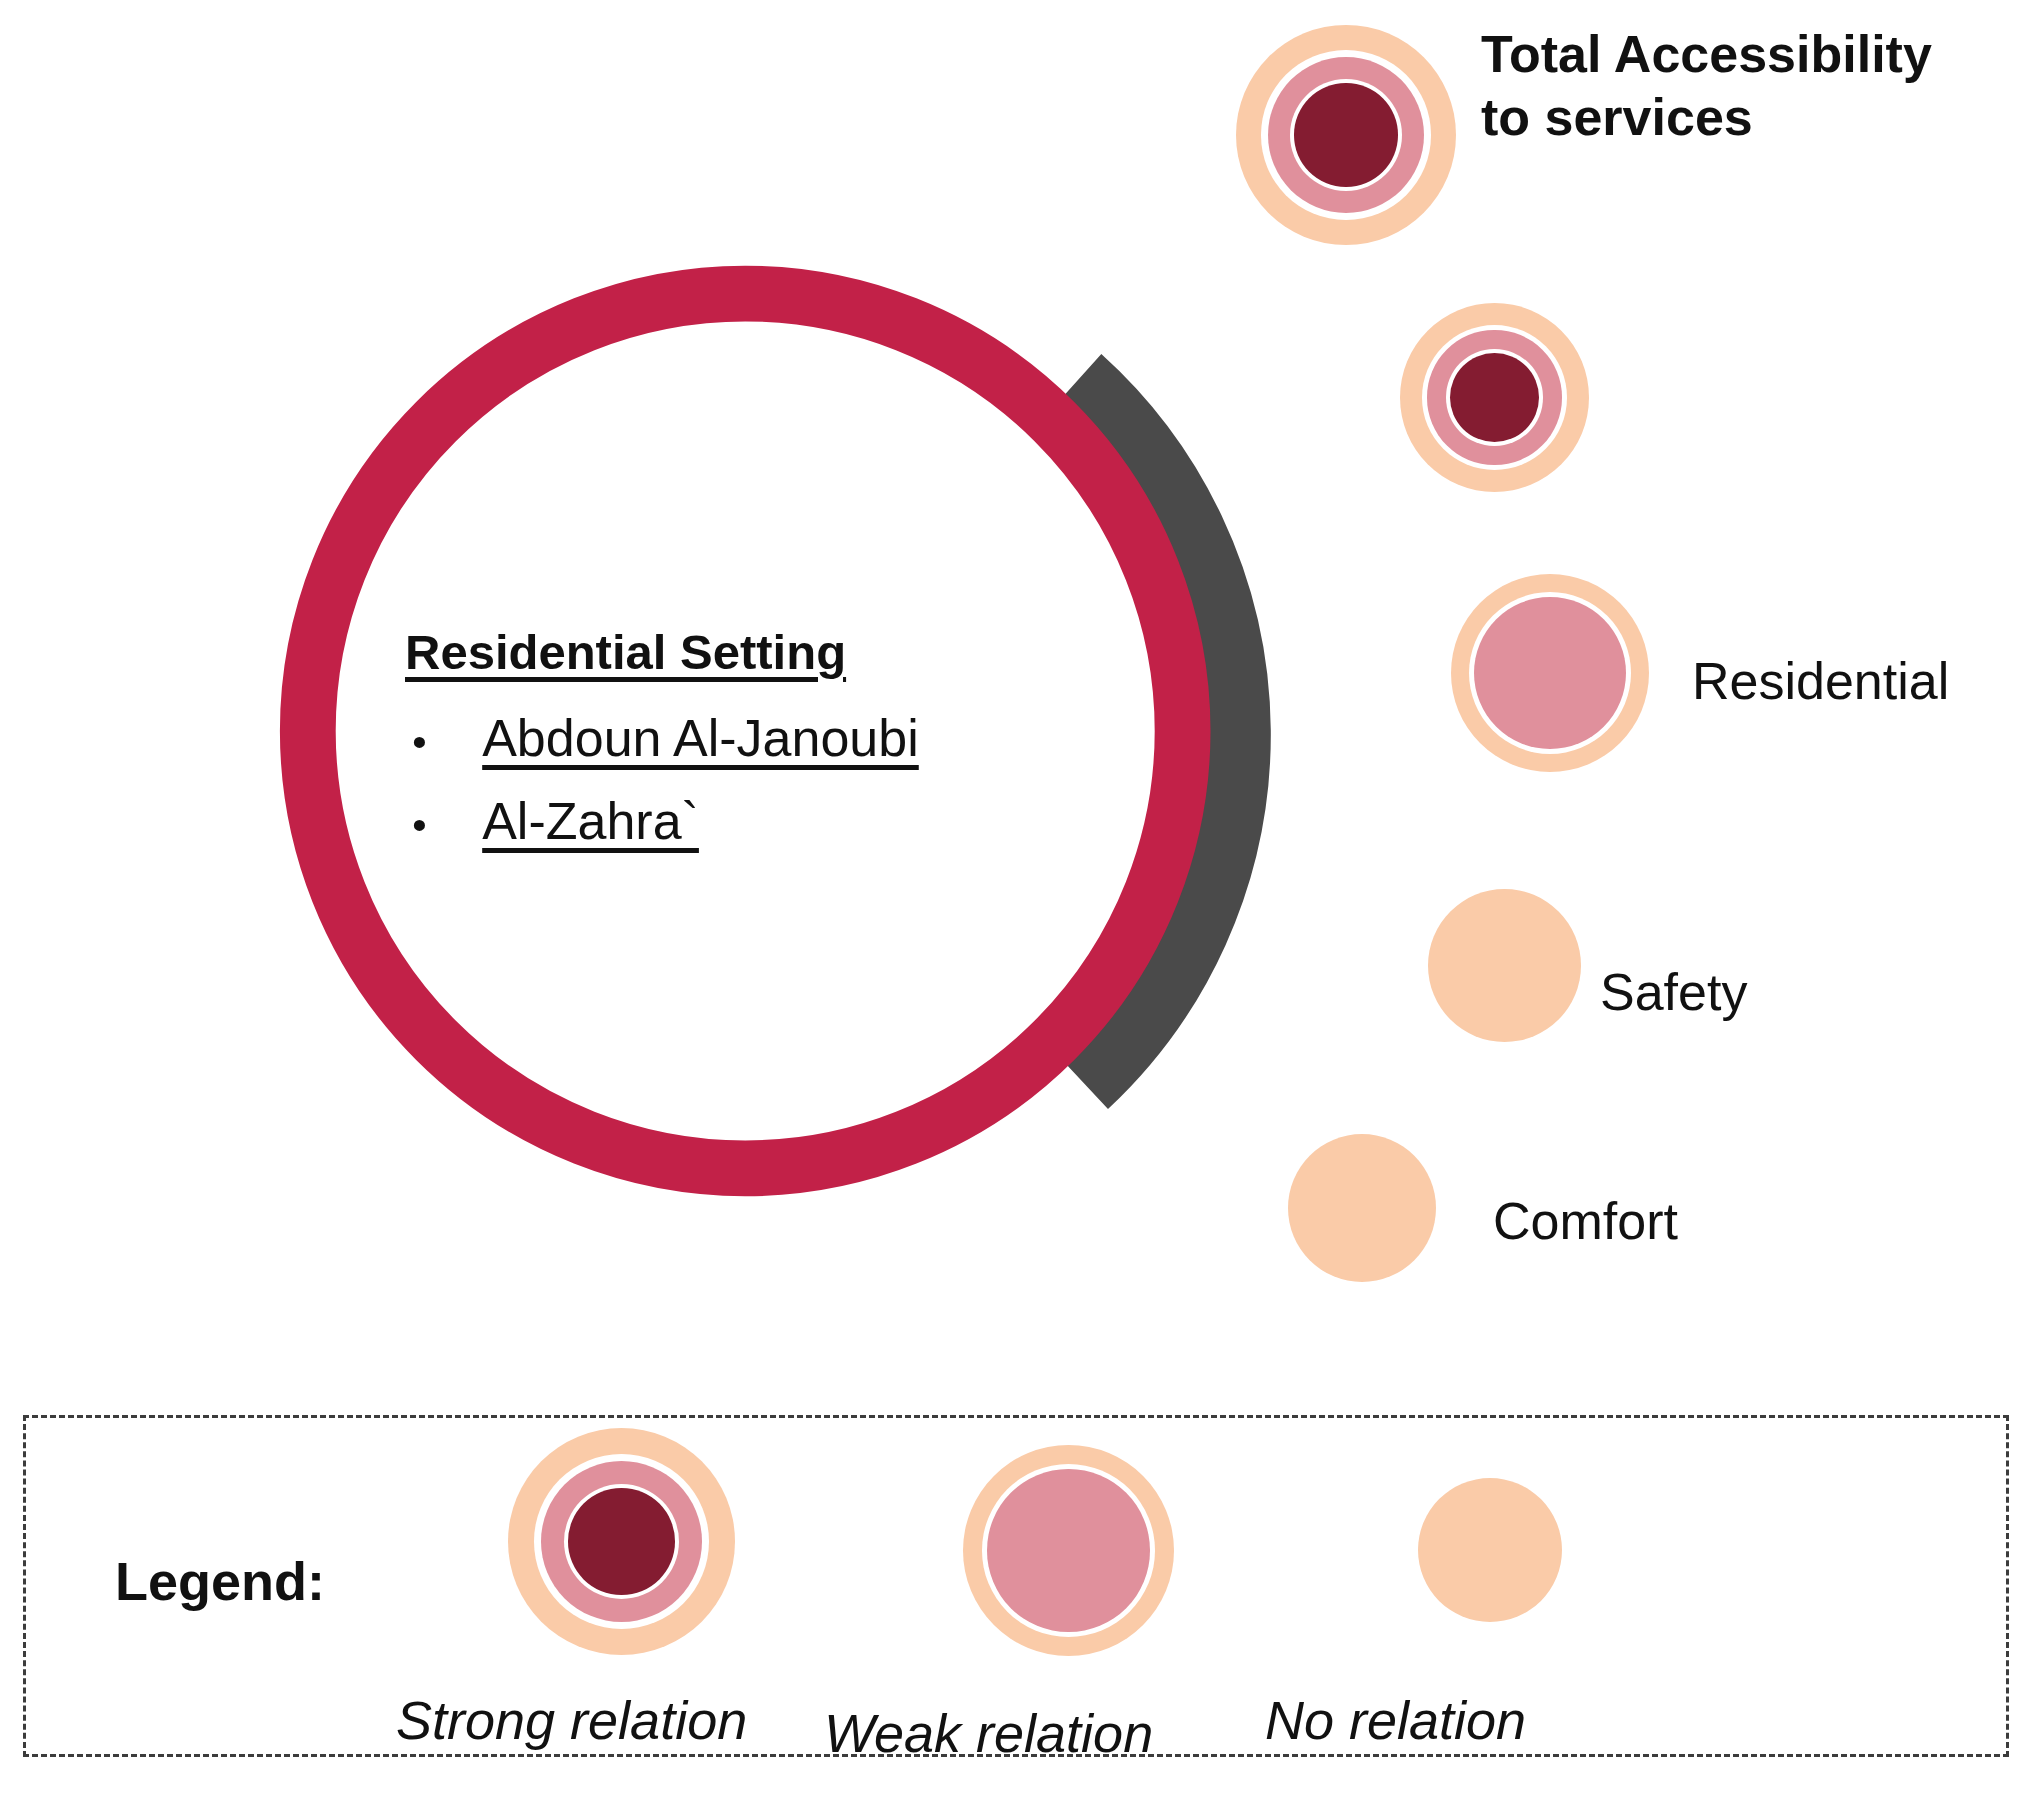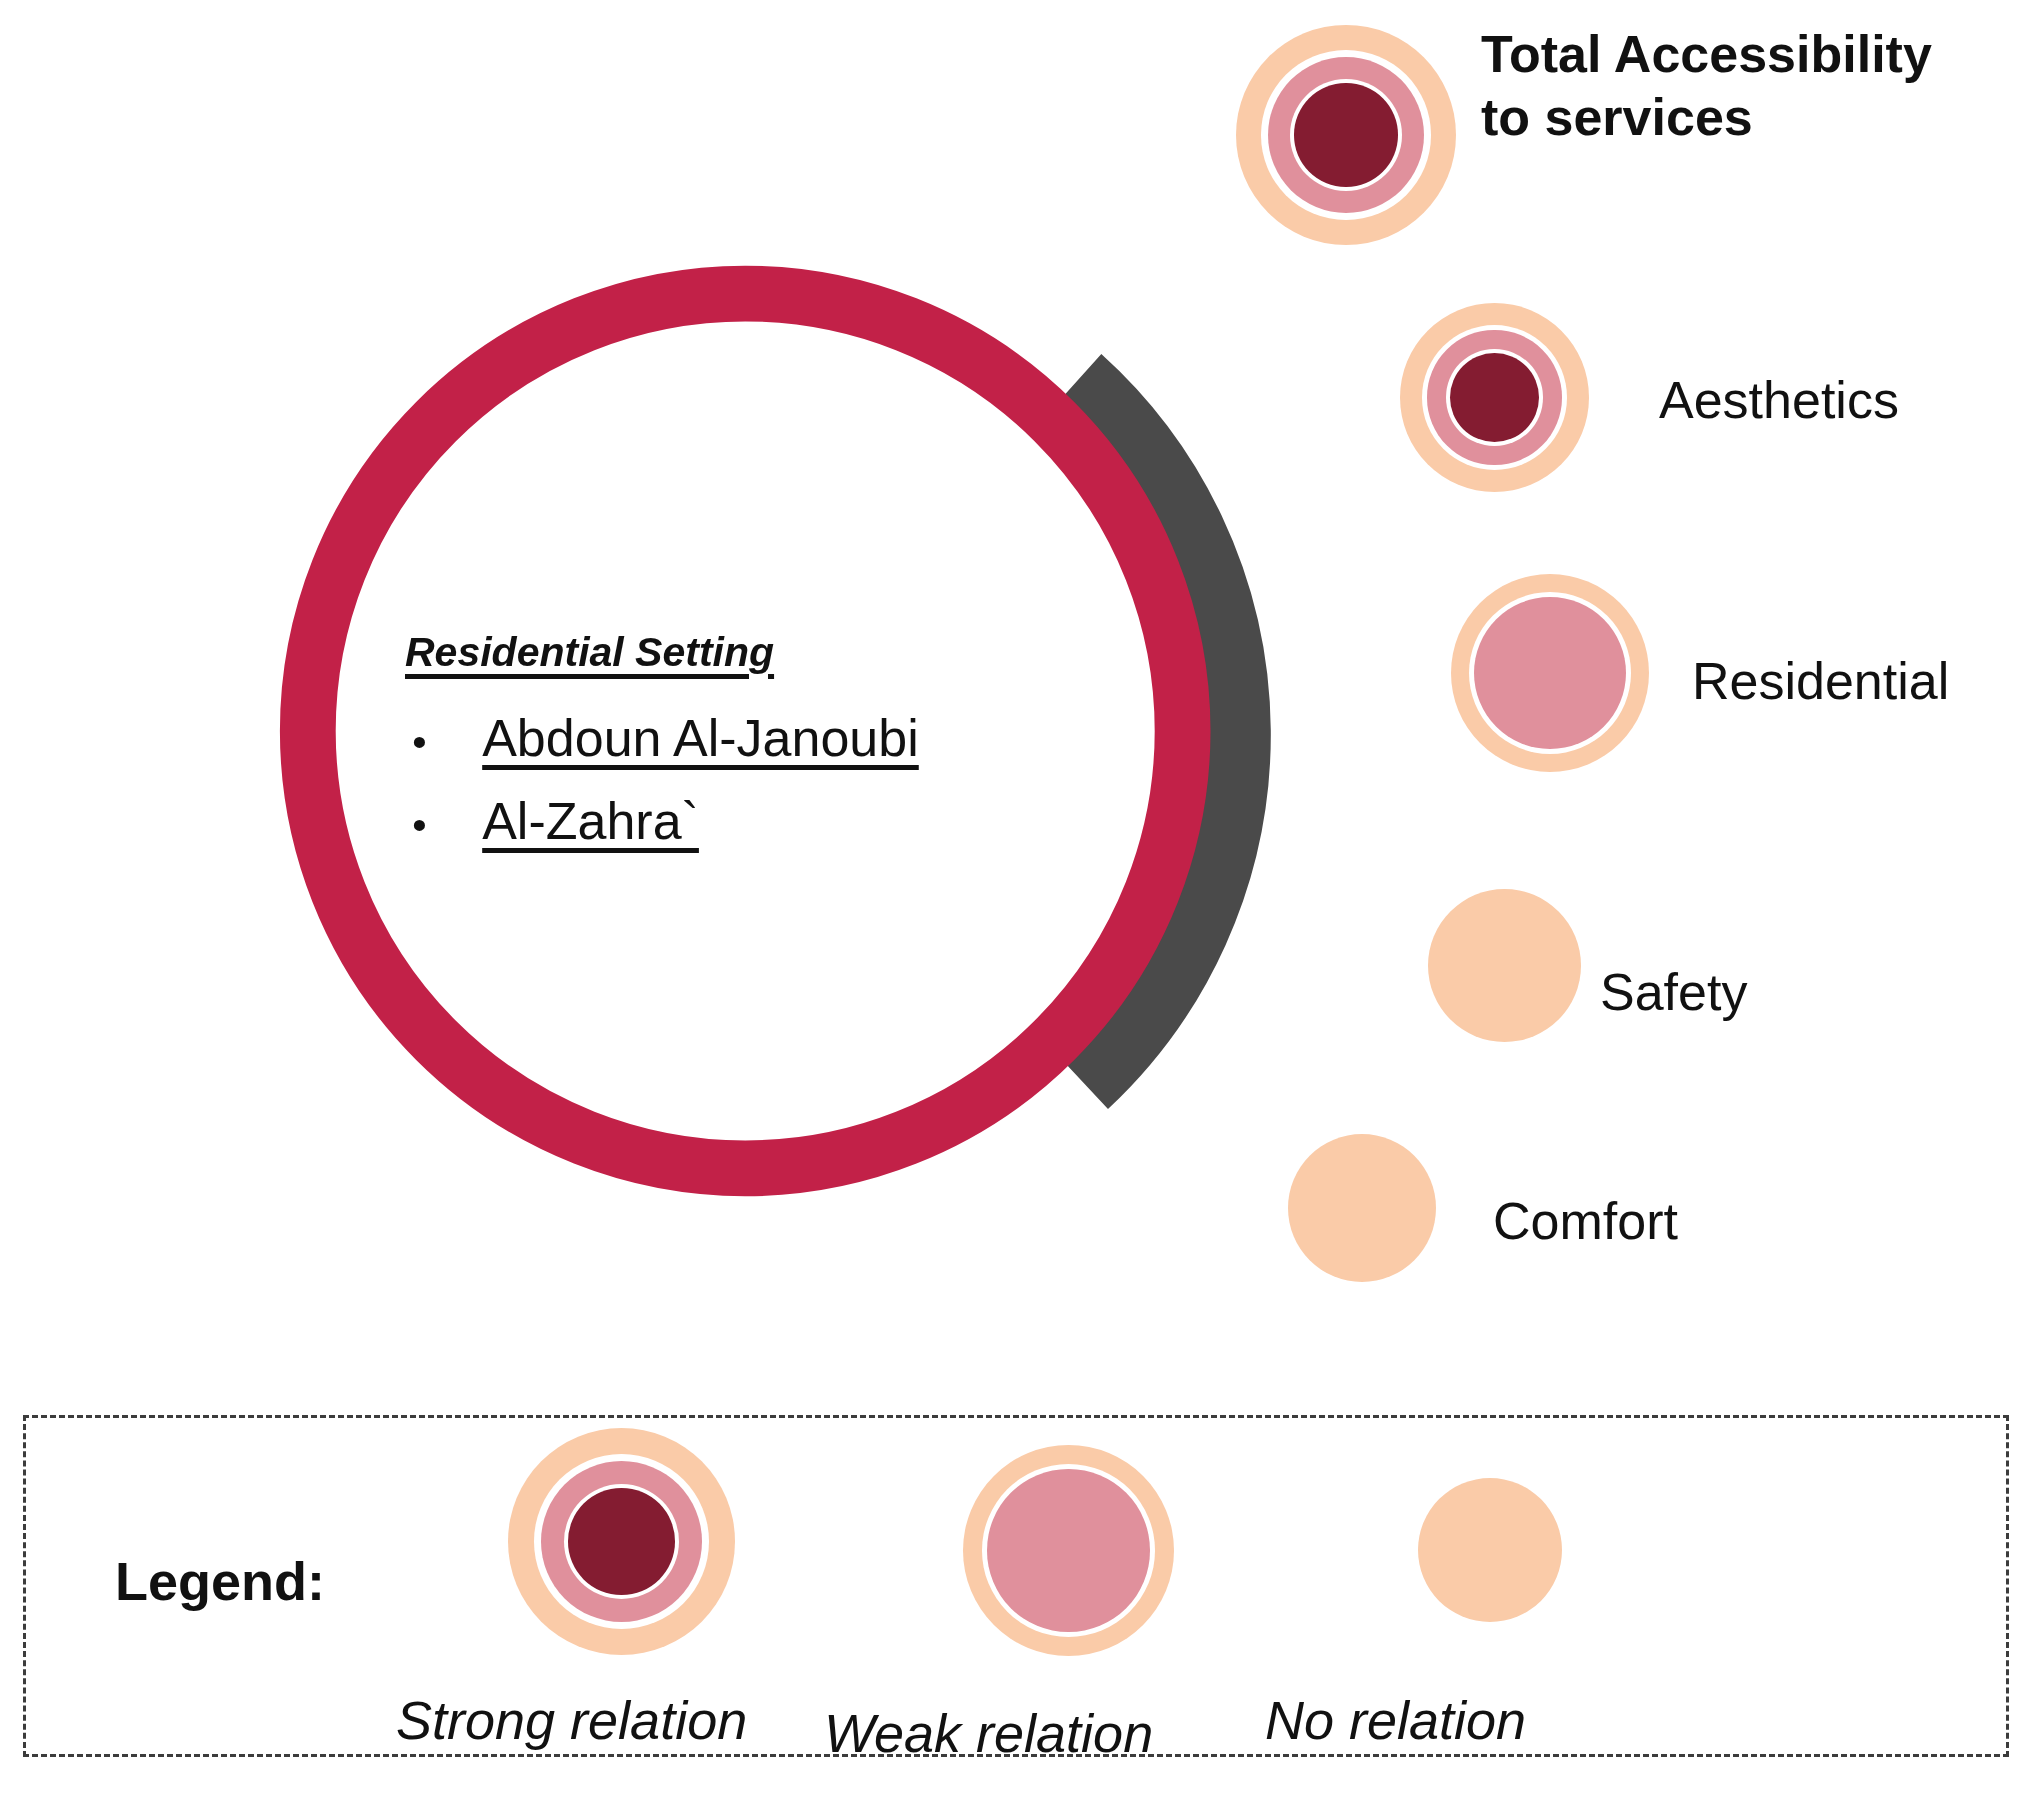--- a/index.html
+++ b/index.html
@@ -15,22 +15,22 @@
 
   
   .main-svg{position:absolute;left:0;top:0;}
   .arc-gray{fill:none;stroke:var(--arc_gray,#4A4A4A);stroke-width:78;}
   .main-ring{fill:#ffffff;stroke:var(--ring_red,#C22148);stroke-width:62;}
 
   .circle-text{
     position:absolute;left:405px;top:619px;width:612px;
   }
   .circle-title{
-    font-size:41px;font-weight:bold;line-height:67px;
-    text-decoration:underline;text-decoration-thickness:4.5px;text-underline-offset:8px;font-style:italic;
+    font-size:49px;font-weight:bold;line-height:67px;
+    text-decoration:underline;text-decoration-thickness:4.5px;text-underline-offset:8px;
   }
   .bullet-row{display:flex;align-items:baseline;margin-top:23.4px;}
   .bullet-dot{font-size:41px;width:70px;flex:0 0 70px;padding-left:7.2px;}
   .bullet-label{
     font-size:52px;line-height:59px;
     text-decoration:underline;text-decoration-thickness:4.5px;text-underline-offset:9px;
   }
 
   
   .badge{position:absolute;}
@@ -86,21 +86,20 @@
   </div>
   <div class="attr-label bold" style="left:1481px;top:22.5px;width:504px;">Total Accessibility to services</div>
 
   <div class="badge strong" style="left:1400px;top:303px;width:189px;height:189px;">
     <div class="d d1"></div>
     <div class="d d2"></div>
     <div class="d d3"></div>
     <div class="d d4"></div>
     <div class="d d5"></div>
   </div>
-  <div class="attr-label" style="left:1659px;top:369px;">Aesthetics</div>
 
   <div class="badge weak" style="left:1451px;top:574px;width:198px;height:198px;">
     <div class="d d1"></div>
     <div class="d d2"></div>
     <div class="d d3"></div>
 
   </div>
   <div class="attr-label" style="left:1692px;top:650px;">Residential</div>
 
   <div class="badge none" style="left:1428px;top:889px;width:153px;height:153px;">

